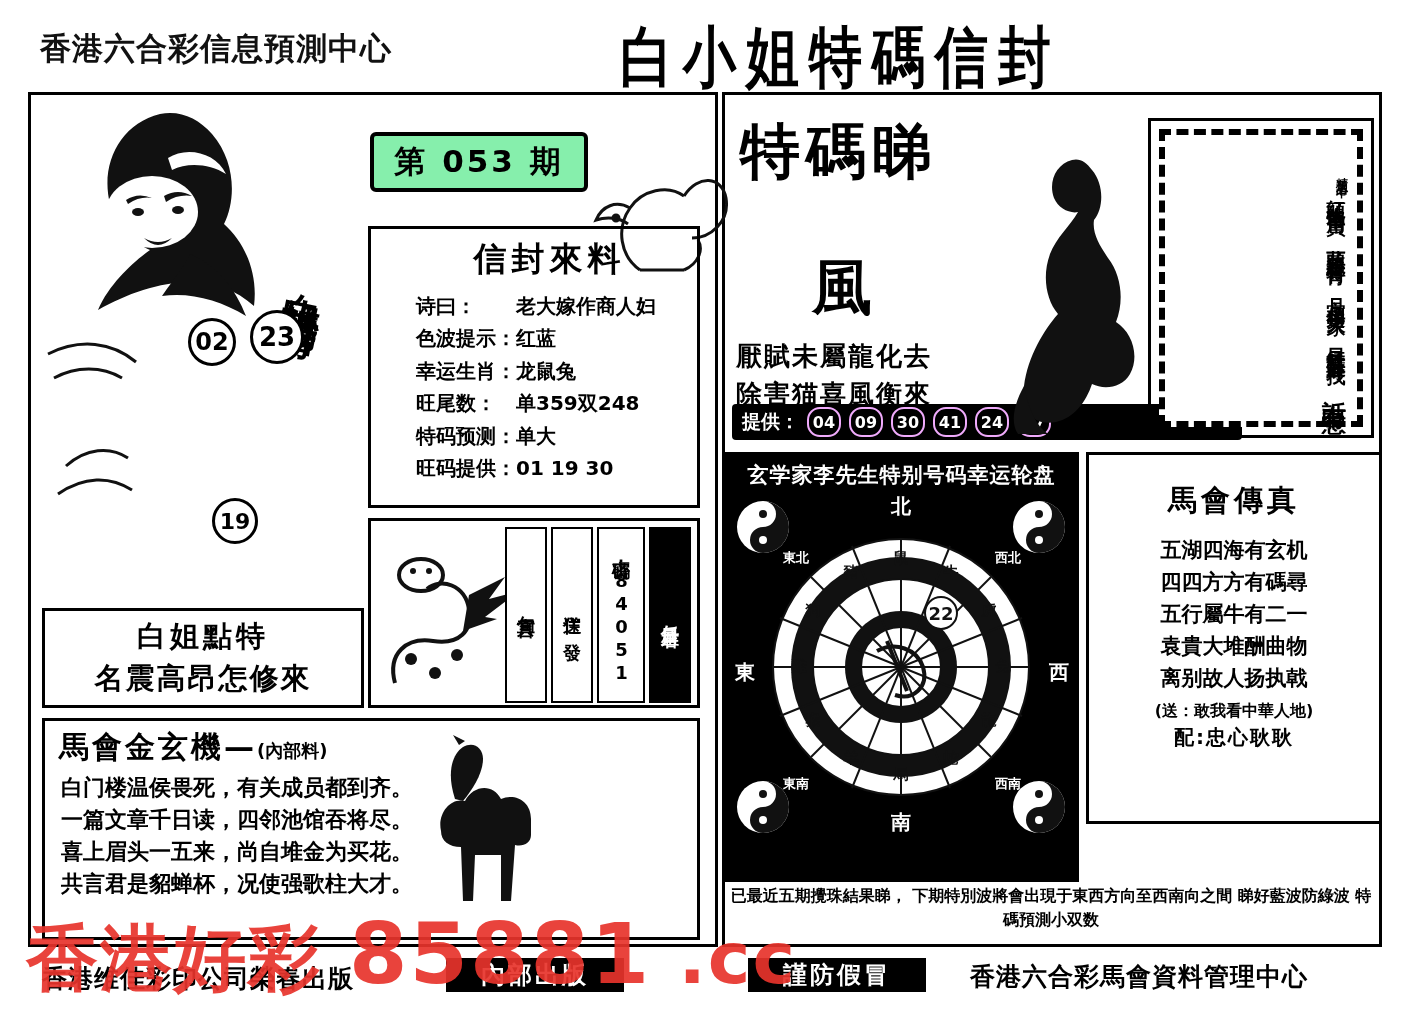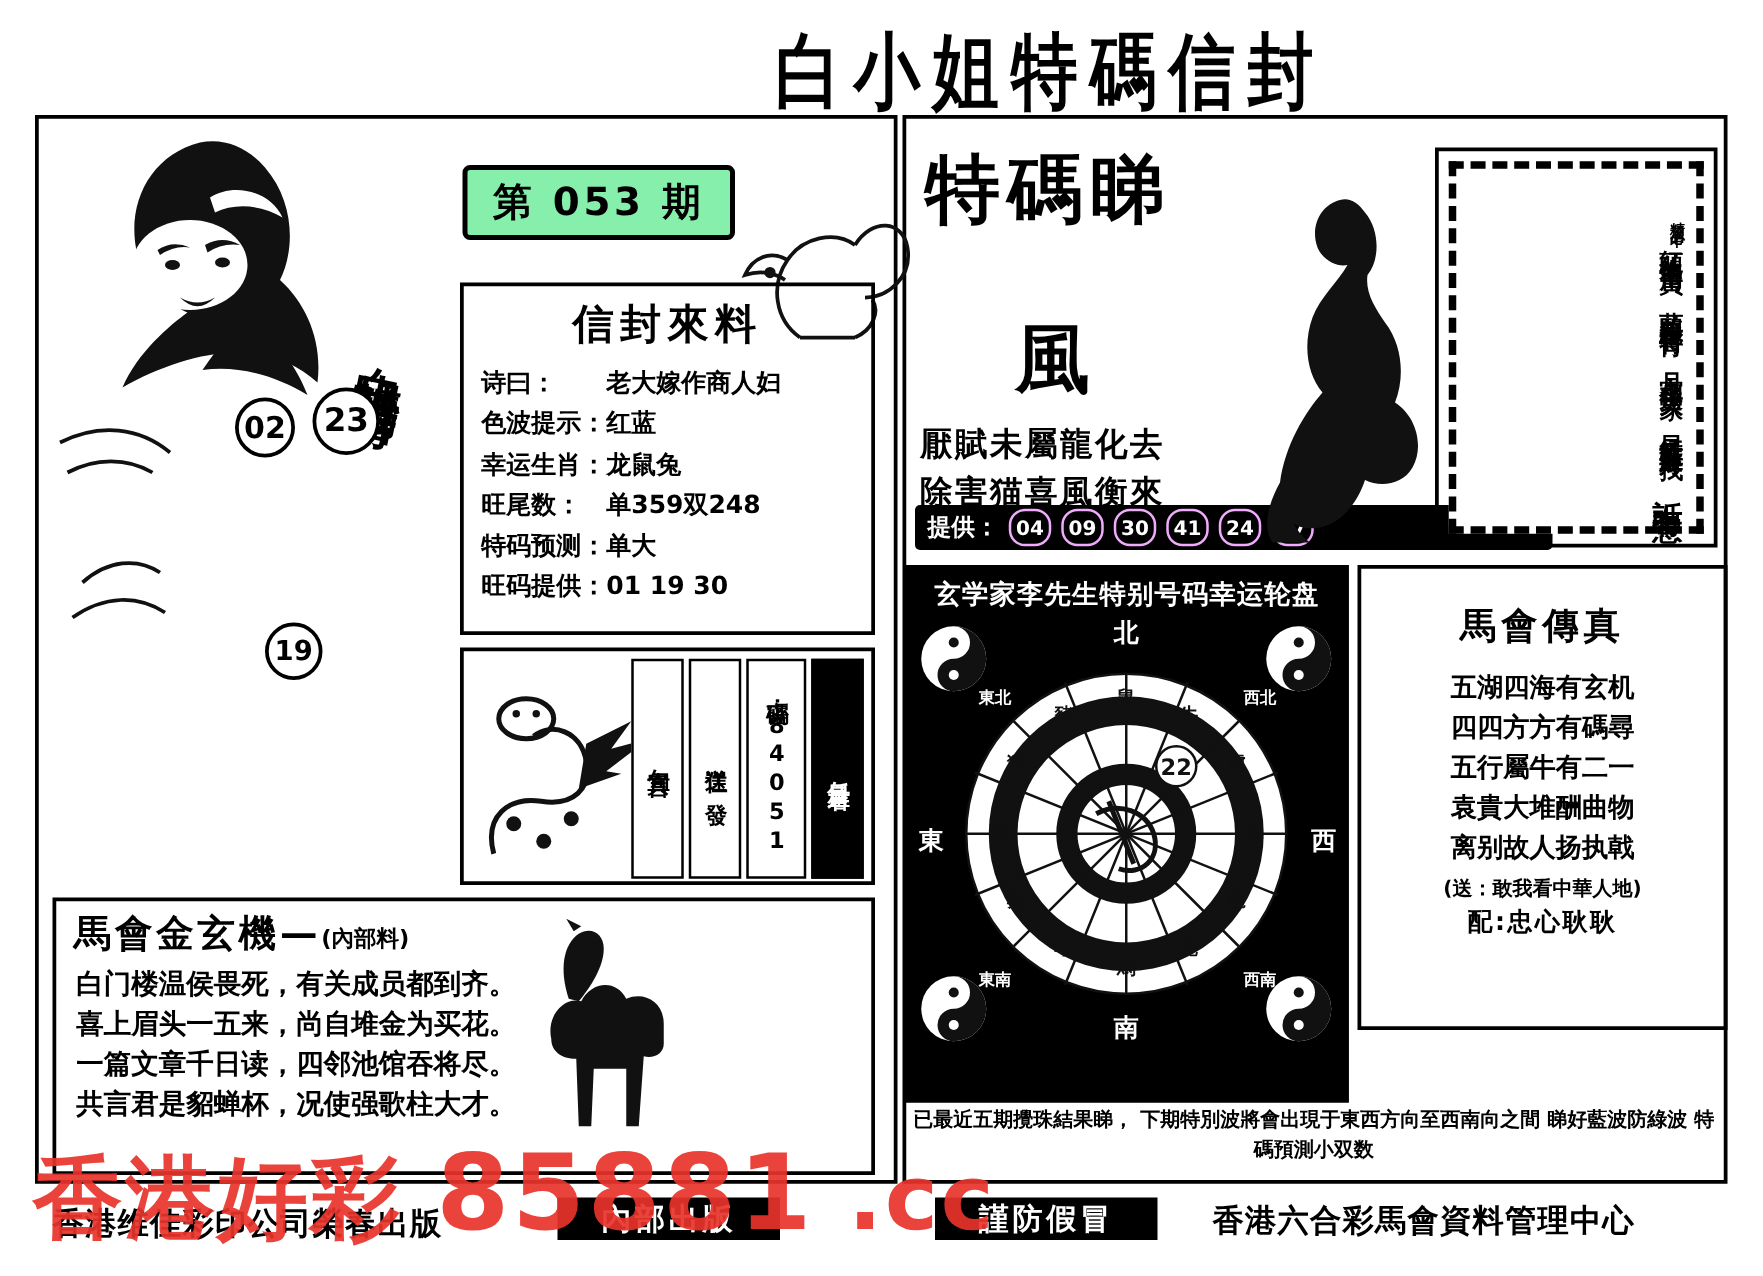--- a/index.html
+++ b/index.html
@@ -66,21 +66,21 @@
   
   .issue{
     position:absolute;left:370px;top:132px;width:210px;height:52px;
     border:4px solid #000;border-radius:6px;
     display:flex;align-items:center;justify-content:center;
     font-size:31px;font-weight:bold;letter-spacing:3px;
     background:#86efac;
   }
 
   
-  #letter-box{left:368px;top:226px;width:332px;height:282px;}
+  #letter-box{left:368px;top:226px;width:332px;height:282px;padding-left:31px;}
   .letter-title{
     text-align:center;font-size:33px;font-weight:bold;letter-spacing:5px;
     margin-top:8px;color:#000;
   }
   .letter-rows{margin:8px 0 0 14px;font-size:20px;line-height:1.62;}
   .lr{white-space:nowrap;}
   .lr .k{display:inline-block;width:100px;font-weight:bold;}
   .lr .v{font-weight:bold;}
 
   
@@ -192,20 +192,21 @@
     letter-spacing:2px;white-space:nowrap;
     opacity:.92;
   }
   .watermark .big{font-size:84px;}
 </style>
 </head>
 <body>
 
 <div class="page">
 
+  <div class="hdr-left">香港六合彩信息預測中心</div>
   <div class="hdr-right">白小姐特碼信封</div>
 
   <div class="frame" id="left-panel"></div>
   <div class="frame" id="right-panel"></div>
 
   <div class="portrait">
     <svg width="290" height="430" viewBox="0 0 290 430">
       <g fill="#111">
         <path d="M120 10 C 80 20, 60 60, 70 100 C 76 124, 96 140, 110 146 C 96 156, 70 178, 58 206 C 86 190, 120 178, 150 178 C 176 178, 196 186, 214 202 C 218 170, 206 140, 184 120 C 196 96, 196 58, 172 30 C 158 14, 140 6, 120 10 Z"></path>
         <path d="M128 54 C 146 42, 176 48, 186 70 C 170 60, 148 58, 132 66 Z" fill="#fff"></path>
@@ -277,29 +278,33 @@
       <path d="M92 62 L 128 44 L 112 66 L 142 58 L 108 84 L 120 86 L 86 98 Z" fill="#111"></path>
     </svg>
     <div class="code-col">
       <div class="code-cell black">任日星君</div>
       <div class="code-cell wide">密碼：84051</div>
       <div class="code-cell">送住…發</div>
       <div class="code-cell">句真言…</div>
     </div>
   </div>
 
+  <div class="frame" id="dian-box">
+    <div class="dian-l1">白姐點特</div>
+    <div class="dian-l2">名震高昂怎修來</div>
+  </div>
 
   <div class="frame" id="poem-box">
     <div class="poem-title">
       <span>馬會金玄機—</span><span class="sub">(內部料)</span>
     </div>
     <div class="poem-lines">
       <div>白门楼温侯畏死，有关成员都到齐。</div>
+      <div>一篇文章千日读，四邻池馆吞将尽。</div>
       <div>喜上眉头一五来，尚自堆金为买花。</div>
-      <div>一篇文章千日读，四邻池馆吞将尽。</div>
       <div>共言君是貂蝉杯，况使强歌柱大才。</div>
     </div>
     <svg style="position:absolute;right:124px;top:14px;" width="170" height="190" viewBox="0 0 170 190">
       <g fill="#111">
         <path d="M38 96 C 34 78, 48 62, 62 66 C 70 50, 90 48, 98 64 C 112 58, 128 66, 128 84 L 128 100 C 128 108, 120 112, 112 110 L 108 166 L 98 166 L 98 120 L 72 120 L 70 166 L 60 166 L 58 112 C 46 112, 38 106, 38 96 Z"></path>
         <path d="M52 64 C 44 40, 48 20, 60 12 C 70 6, 80 12, 80 24 C 80 38, 70 54, 60 66 Z"></path>
         <path d="M56 10 L 50 0 L 62 6 Z"></path>
       </g>
     </svg>
   </div>

